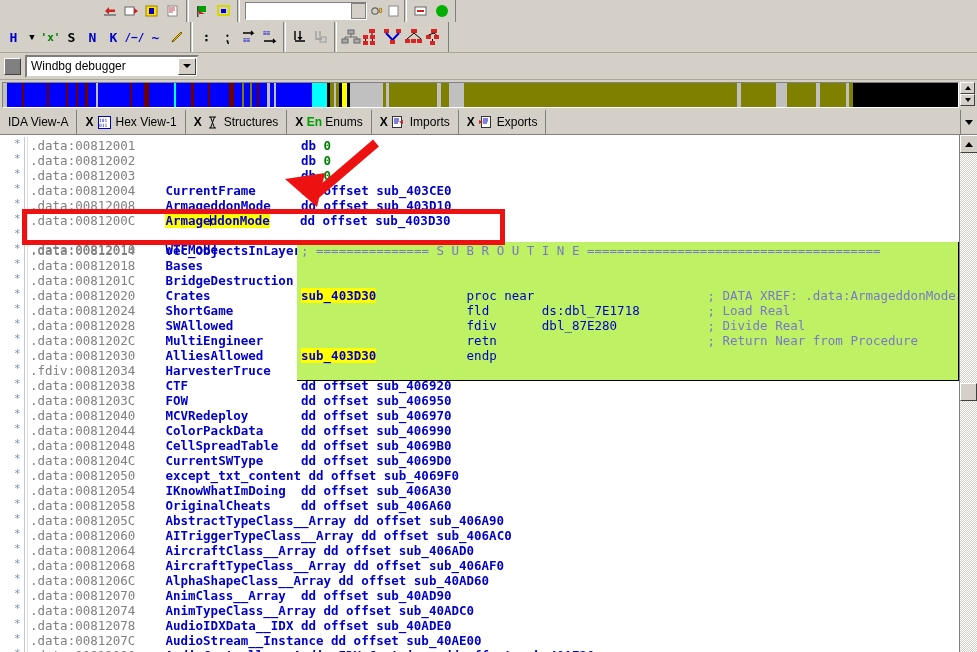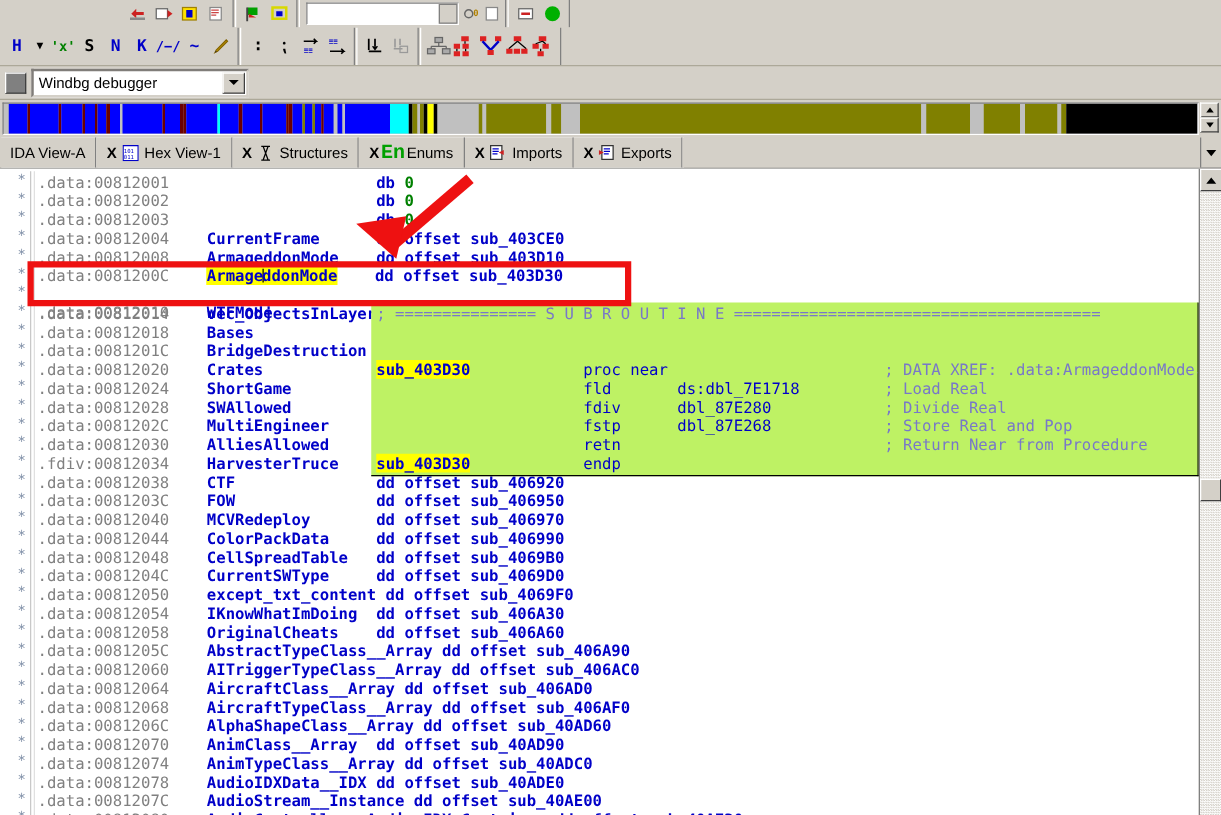--- a/index.html
+++ b/index.html
@@ -458,21 +458,21 @@
         <span class="ti">
           <svg width="13" height="13" viewBox="0 0 13 13">
             <path d="M3 1 h7 M3 12 h7 M4.5 1 L8.5 12 M8.5 1 L4.5 12" stroke="#000" fill="none" stroke-width="1"></path>
           </svg>
         </span>
         <span>Structures</span>
       </div>
       <div class="tab">
         <span class="x">X</span>
         <span class="ti">
-          <span style="color:#00a000;font-weight:bold;font-size:16px;font-family:Liberation Mono, monospace">En</span>
+          <span style="color:#00a000;font-weight:bold;font-size:12px;font-family:Liberation Sans, sans-serif">En</span>
         </span>
         <span>Enums</span>
       </div>
       <div class="tab">
         <span class="x">X</span>
         <span class="ti">
           <svg width="13" height="13" viewBox="0 0 13 13">
             <rect x="0.5" y="0.5" width="9" height="11" fill="#fff" stroke="#333"></rect>
             <path d="M2 3 h5 M2 5 h5 M2 7 h4" stroke="#0000c8"></path>
             <path d="M11 8 L7 6 L11 4 Z" fill="#cc2222"></path>
@@ -577,21 +577,20 @@
         </div>
 
       <div class="hint" id="hint" style="left:297px;top:107px;right:0;height:139px;">
         <div class="hint-inner" id="hintinner">
             <div class="hrow"><span class="cmt">; =============== S U B R O U T I N E =======================================</span></div>
             <div class="hrow">&nbsp;</div>
             <div class="hrow">&nbsp;</div>
             <div class="hrow"><span class="hl">sub_403D30</span><span>            </span><span>proc near </span><span>                      </span><span class="cmt">; DATA XREF: .data:ArmageddonMode↓o</span></div>
             <div class="hrow"><span>                      </span><span>fld       </span><span>ds:dbl_7E1718         </span><span class="cmt">; Load Real</span></div>
             <div class="hrow"><span>                      </span><span>fdiv      </span><span>dbl_87E280            </span><span class="cmt">; Divide Real</span></div>
-            <div class="hrow"><span>                      </span><span>fstp      </span><span>dbl_87E268            </span><span class="cmt">; Store Real and Pop</span></div>
             <div class="hrow"><span>                      </span><span>retn      </span><span>                      </span><span class="cmt">; Return Near from Procedure</span></div>
             <div class="hrow"><span class="hl">sub_403D30</span><span>            </span><span>endp      </span><span>                      </span></div>
           </div>
       </div>
 
       <div class="anno-rect" style="left:22px;top:74px;width:483px;height:36px;"></div>
       <svg class="anno-arrow" style="left:255px;top:0px;width:140px;height:80px;" viewBox="0 0 140 80">
         <path d="M121 8 L58 62" stroke="#ee1111" stroke-width="9" stroke-linecap="butt" fill="none"></path>
         <path d="M30 44 L62 72 L70 38 Z" fill="#ee1111"></path>
       </svg>

